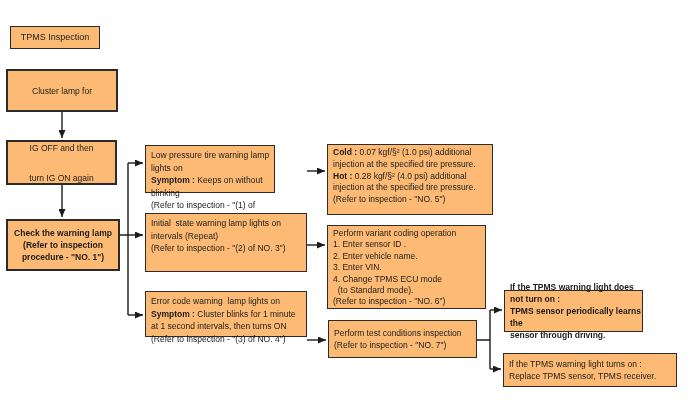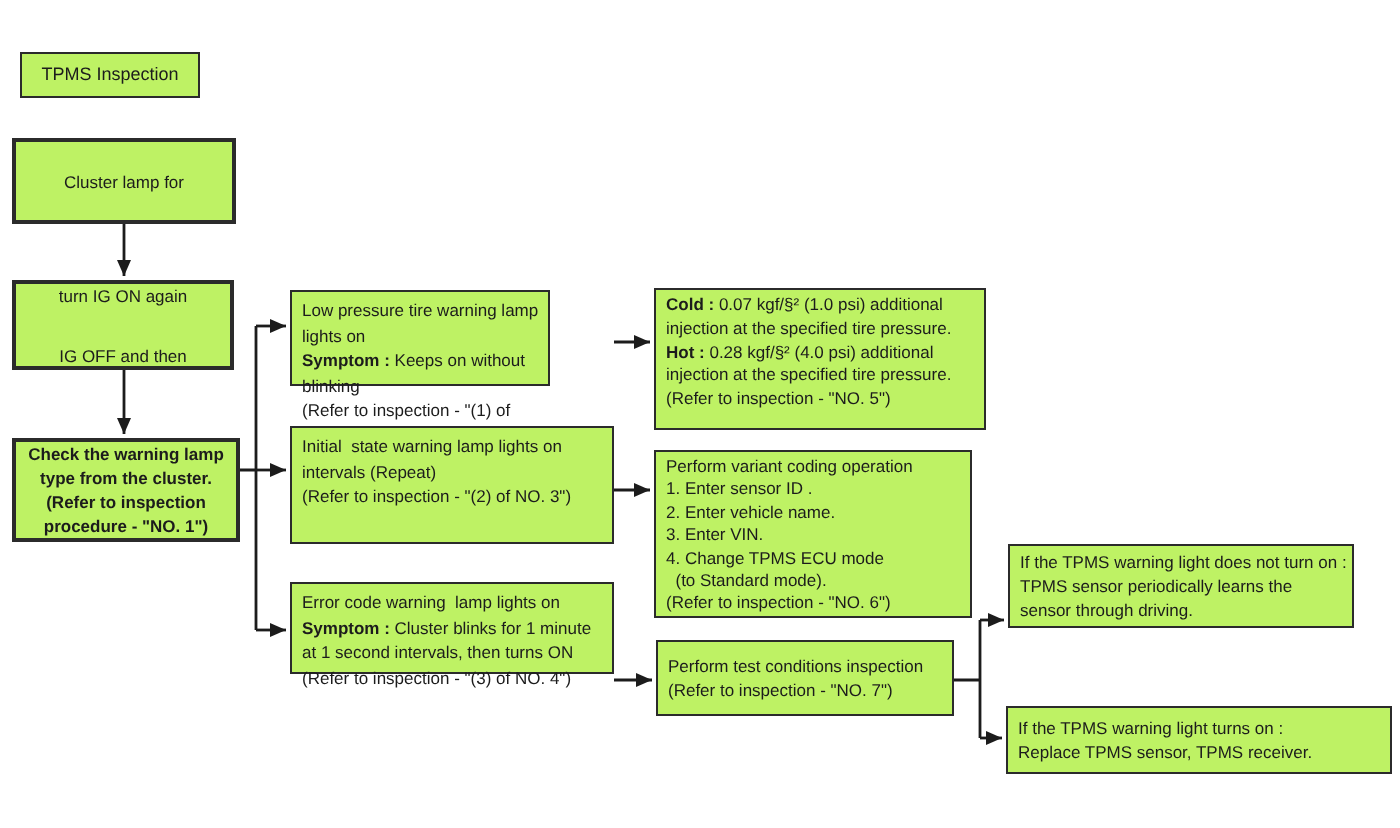--- a/index.html
+++ b/index.html
@@ -2,21 +2,21 @@
 <html><head>
 <meta charset="utf-8">
 <style>
   html,body{margin:0;padding:0;}
   body{
     width:700px;height:414px;position:relative;background:#ffffff;
     font-family:"Liberation Sans", sans-serif;color:#1c1c1c;overflow:hidden;
   }
   .box{
     position:absolute;box-sizing:border-box;border:1.5px solid #2b2b2b;
-    background:#bef264;font-size:8.5px;line-height:12.5px;
+    background:#fdba74;font-size:8.5px;line-height:12.5px;
   }
   .thick{border-width:2px;}
   .c{display:flex;flex-direction:column;justify-content:center;text-align:center;}
   .l{padding:3px 2px 0 5px;text-align:left;}
   .vc{display:flex;flex-direction:column;justify-content:center;padding-left:5px;text-align:left;}
   .ln{white-space:pre-wrap;}
   .b{font-weight:bold;}
   #titlebox{font-size:9px;}
   #node-pressure-spec{line-height:11.8px;padding-top:2px;}
   #node-variant-coding{line-height:11.4px;padding-top:2px;}
@@ -53,27 +53,26 @@
 
 <div class="box c" id="titlebox" style="left:10px;top:26px;width:90px;height:23px;">
   <div class="ln">TPMS Inspection</div>
 </div>
 
 <div class="box c thick" id="node-cluster-lamp" style="left:6px;top:69px;width:112px;height:43px;">
   <div class="ln">Cluster lamp for</div>
 </div>
 
 <div class="box c thick" id="node-ig-off" style="left:6px;top:140px;width:111px;height:45px;">
+  <div class="ln">IG OFF and then</div>
   <div class="ln">turn IG ON again</div>
-  <div class="ln">IG OFF and then</div>
 </div>
 
 <div class="box c thick" id="node-check-lamp" style="left:6px;top:219px;width:114px;height:52px;font-weight:bold;">
   <div class="ln">Check the warning lamp</div>
-  <div class="ln">type from the cluster.</div>
   <div class="ln">(Refer to inspection</div>
   <div class="ln">procedure - "NO. 1")</div>
 </div>
 
 <div class="box l" id="node-low-pressure" style="left:145px;top:145px;width:130px;height:48px;">
   <div class="ln">Low pressure tire warning lamp lights on</div>
   <div class="ln"><span class="b">Symptom :</span><span> Keeps on without blinking</span></div>
   <div class="ln">(Refer to inspection - "(1) of NO. 2")</div>
 </div>
 
@@ -106,22 +105,22 @@
   <div class="ln">4. Change TPMS ECU mode</div>
   <div class="ln">  (to Standard mode).</div>
   <div class="ln">(Refer to inspection - "NO. 6")</div>
 </div>
 
 <div class="box vc" id="node-test-conditions" style="left:328px;top:320px;width:149px;height:38px;">
   <div class="ln">Perform test conditions inspection</div>
   <div class="ln">(Refer to inspection - "NO. 7")</div>
 </div>
 
-<div class="box vc" id="node-light-not-on" style="left:504px;top:272px;width:173px;height:42px;">
+<div class="box vc" id="node-light-not-on" style="left:504px;top:290px;width:139px;height:42px;font-weight:bold;">
   <div class="ln">If the TPMS warning light does not turn on :</div>
   <div class="ln">TPMS sensor periodically learns the</div>
   <div class="ln">sensor through driving.</div>
 </div>
 
-<div class="box vc" id="node-light-on" style="left:503px;top:353px;width:193px;height:34px;">
+<div class="box vc" id="node-light-on" style="left:503px;top:353px;width:174px;height:34px;">
   <div class="ln">If the TPMS warning light turns on :</div>
   <div class="ln">Replace TPMS sensor, TPMS receiver.</div>
 </div>
 
 </body></html>

